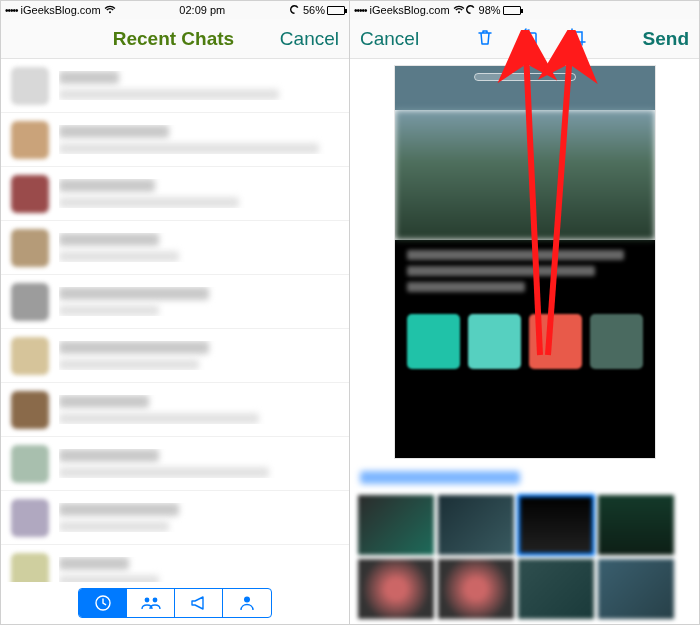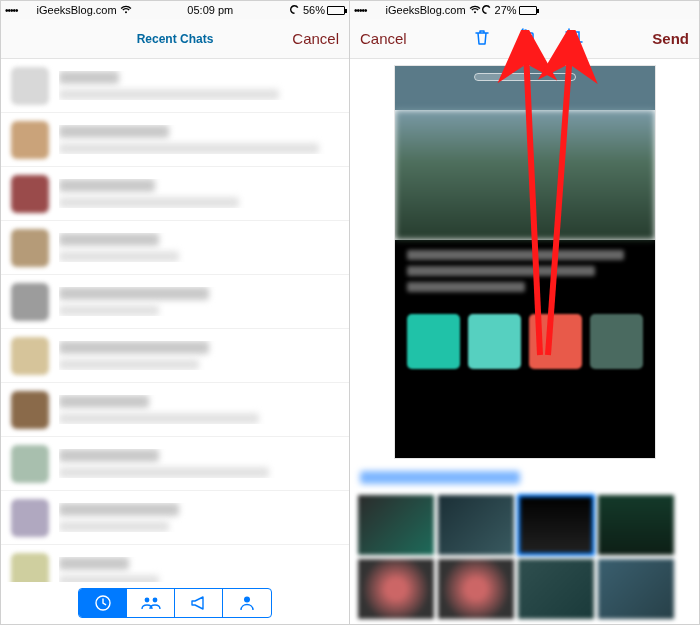--- a/index.html
+++ b/index.html
@@ -4,32 +4,32 @@
 <style>
   * { box-sizing: border-box; margin: 0; padding: 0; }
   body { width: 700px; height: 625px; font-family: -apple-system, Helvetica, Arial, sans-serif; background: #fff; position: relative; overflow: hidden; }
   .container { display: flex; width: 700px; height: 625px; border: 1px solid #d0d0d0; }
   .pane { width: 350px; height: 623px; position: relative; background:#fff; }
   .pane.left { border-right: 1px solid #d0d0d0; }
 
   
   .status { height: 18px; background: #f9f9f9; display:flex; align-items:center; font-size:11px; padding:0 4px; color:#000; }
   .status .dots { letter-spacing:-1px; font-size:10px; }
-  .status .carrier { margin-left:19px; }
+  .status .carrier { margin-left:3px; }
   .status .wifi { margin-left:3px; }
   .status .spacer { flex:1; text-align:center; }
   .status .battery { margin-left:3px; display:flex; align-items:center; gap:2px;}
   .batt-icon { width:18px; height:9px; border:1px solid #000; border-radius:1px; position:relative; }
   .batt-icon::after { content:""; position:absolute; right:-3px; top:2px; width:2px; height:4px; background:#000; }
   .batt-fill { height:100%; background:#000; }
 
   
   .nav { height: 40px; display:flex; align-items:center; justify-content:space-between; padding:0 10px; border-bottom:1px solid #e3e3e3; background:#fafafa; }
-  .nav .title { flex:1; text-align:center; font-weight:600; font-size:12px; color:#0369a1; }
-  .nav .btn { color:#7f1d1d; font-size:15px; min-width:56px; }
+  .nav .title { flex:1; text-align:center; font-weight:600; font-size:19px; color:#4d7c0f; }
+  .nav .btn { color:#0f766e; font-size:19px; min-width:56px; }
   .nav .btn.right { text-align:right; }
   .nav .icons { display:flex; gap:26px; align-items:center; justify-content:center; flex:1;}
   .nav .icons svg { width:20px; height:20px; }
 
   
   .chat-list { height: calc(623px - 18px - 40px - 42px); overflow:hidden; }
   .chat-row { display:flex; align-items:center; height:54px; padding:4px 10px; border-bottom:1px solid #f0f0f0; }
   .avatar { width:38px; height:38px; border-radius:6px; background:#cfcfcf; flex-shrink:0; filter: blur(2px); }
   .chat-text { margin-left:10px; flex:1; overflow:hidden; }
   .chat-name { height:13px; border-radius:3px; background:#c9c9c9; margin-bottom:5px; filter: blur(3px); }
@@ -70,21 +70,21 @@
 
   <div class="pane left">
     <div class="status">
       <span class="dots">•••••</span>
       <span class="carrier">iGeeksBlog.com</span>
       <span class="wifi">
         <svg width="12" height="9" viewBox="0 0 12 9">
             <path d="M6 8.2a1 1 0 100-2 1 1 0 000 2zM2.3 4.6a5.3 5.3 0 017.4 0l-1 1a3.9 3.9 0 00-5.4 0zM.6 2.9a7.7 7.7 0 0110.8 0l-1 1a6.3 6.3 0 00-8.8 0z" fill="#000"></path>
           </svg>
       </span>
-      <span class="spacer">05:09 pm</span>
+      <span class="spacer">02:09 pm</span>
       <span>
         <svg width="11" height="11" viewBox="0 0 11 11">
             <path d="M5.5 1a4.5 4.5 0 013.9 2.3l-1.2.6A3.1 3.1 0 105.5 8.6v1.4A4.5 4.5 0 115.5 1z" fill="#000"></path>
           </svg>
       </span>
       <span class="battery">
         <span>56%</span>
         <span class="batt-icon"><span class="batt-fill" style="width:56%"></span></span>
       </span>
     </div>
@@ -204,21 +204,21 @@
         <svg width="12" height="9" viewBox="0 0 12 9">
             <path d="M6 8.2a1 1 0 100-2 1 1 0 000 2zM2.3 4.6a5.3 5.3 0 017.4 0l-1 1a3.9 3.9 0 00-5.4 0zM.6 2.9a7.7 7.7 0 0110.8 0l-1 1a6.3 6.3 0 00-8.8 0z" fill="#000"></path>
           </svg>
       </span>
       <span>
         <svg width="11" height="11" viewBox="0 0 11 11">
             <path d="M5.5 1a4.5 4.5 0 013.9 2.3l-1.2.6A3.1 3.1 0 105.5 8.6v1.4A4.5 4.5 0 115.5 1z" fill="#000"></path>
           </svg>
       </span>
       <span class="battery">
-        <span>27%</span>
+        <span>98%</span>
         <span class="batt-icon"><span class="batt-fill" style="width:55%"></span></span>
       </span>
     </div>
 
     <div class="nav">
       <span class="btn" style="min-width:50px">Cancel</span>
       <div class="icons">
         <span>
           <svg viewBox="0 0 20 20">
               <path d="M4 6h12M8 6V4h4v2M6 6l1 11h6l1-11" fill="none" stroke="#007aff" stroke-width="1.5" stroke-linecap="round" stroke-linejoin="round"></path>

